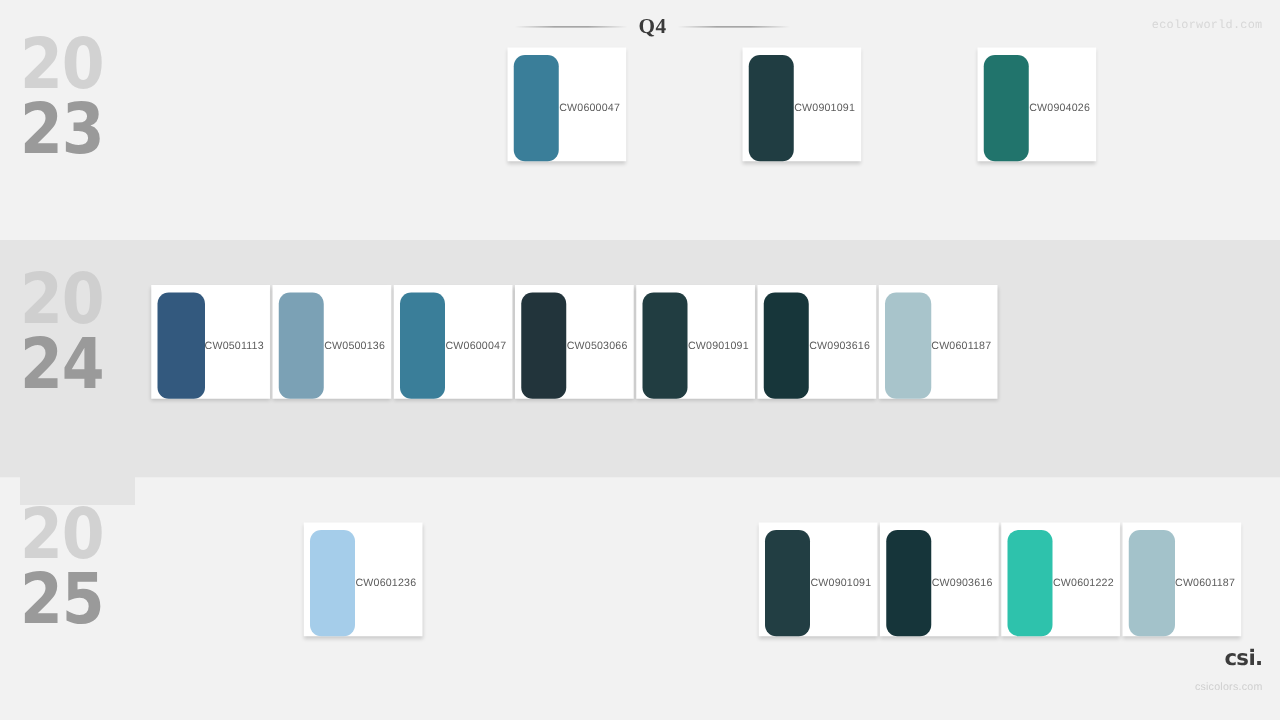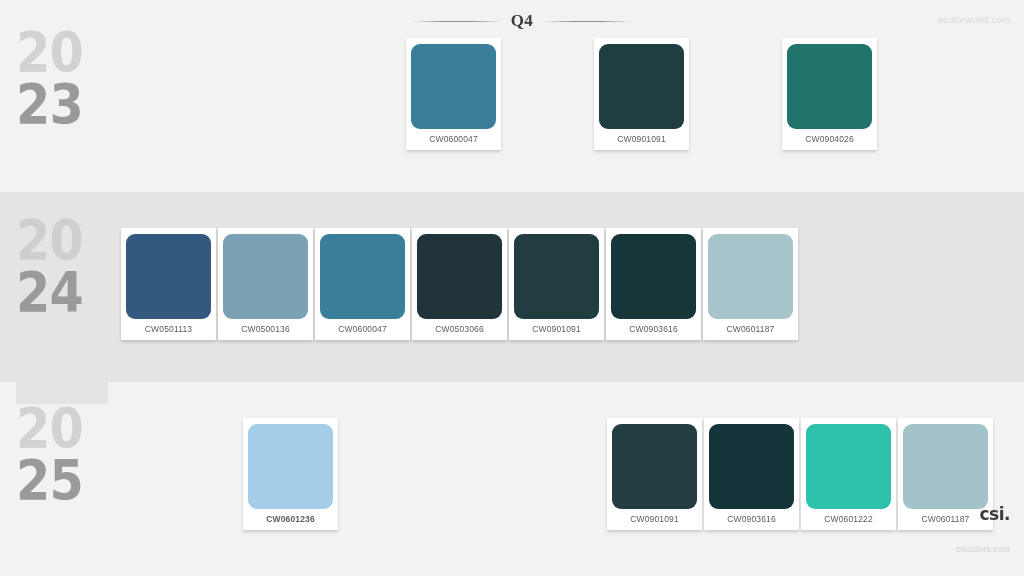--- a/index.html
+++ b/index.html
@@ -83,20 +83,21 @@
   }
 
   
   .wm-top {
     position: absolute;
     top: 14px;
     right: 14px;
     font-size: 9.5px;
     color: #d7d7d7;
     letter-spacing: 0.2px;
+    font-family: Liberation Mono, monospace;
   }
 
   .csi-logo {
     position: absolute;
     right: 14px;
     bottom: 22px;
     display: flex;
     flex-direction: column;
     align-items: flex-end;
   }
@@ -124,44 +125,44 @@
   }
   .csi-word {
     font-family: "DejaVu Sans", sans-serif;
     font-weight: bold;
     font-size: 17px;
     color: #3c3c3c;
     letter-spacing: -0.5px;
     line-height: 1;
   }
   .csi-sub {
-    margin-top: 21px;
+    margin-top: 8px;
     font-size: 8.5px;
     color: #cfcfcf;
     letter-spacing: 0.2px;
   }
 
   
   .row {
     position: absolute;
     display: flex;
   }
   .row-2023 { top: 38px;  left: 406px; gap: 93px; }
   .row-2024 { top: 228px; left: 97px;  gap: 2px; padding-left: 24px; }
-  .row-2025 { top: 418px; left: 243px; gap: 2px; font-weight: bold; }
+  .row-2025 { top: 418px; left: 243px; gap: 2px; }
   .row-2025b{ top: 418px; left: 607px; gap: 2px; }
 
   .card {
     width: 95px;
     background: #ffffff;
     padding: 6px 5px 0 5px;
     box-sizing: border-box;
     box-shadow: 0 2px 3px rgba(0,0,0,0.16);
     display: flex;
-    flex-direction: column;
+    flex-direction: row;
     align-items: center;
   }
   .chip {
     width: 85px;
     height: 85px;
     border-radius: 9px;
   }
   .code {
     font-size: 8.5px;
     color: #5c5c5c;

